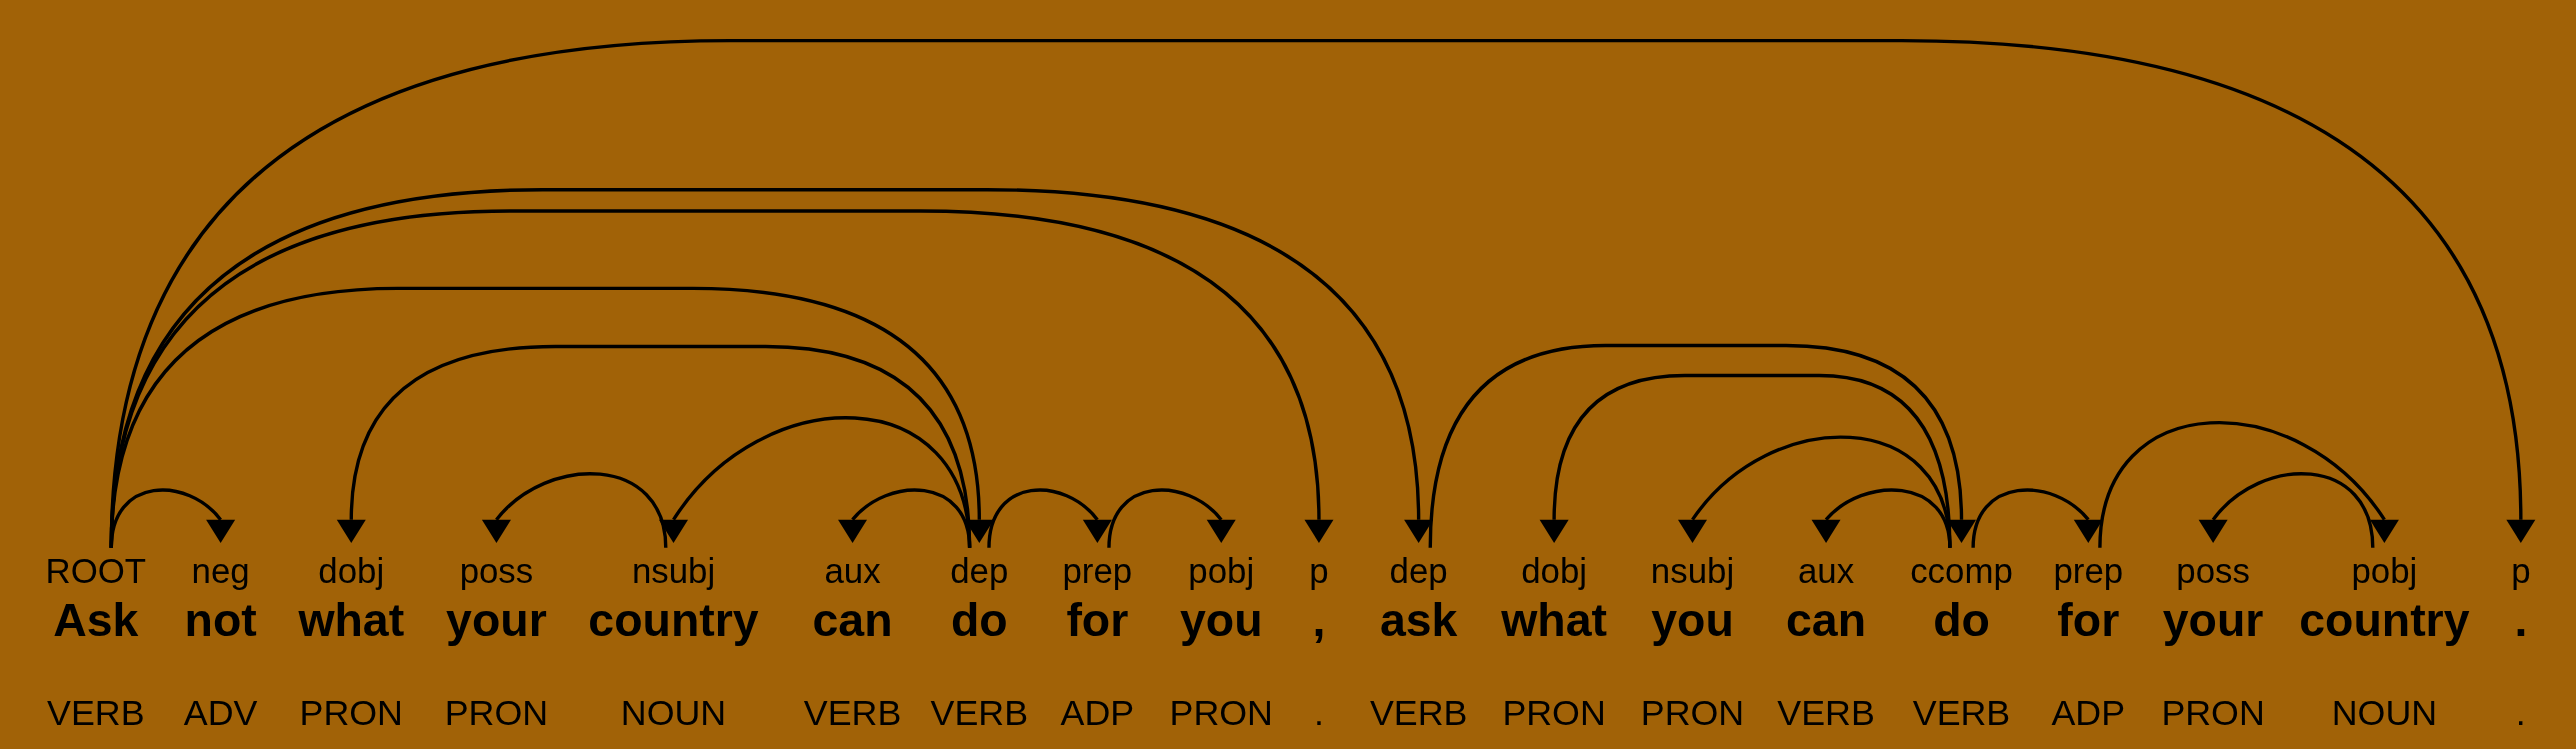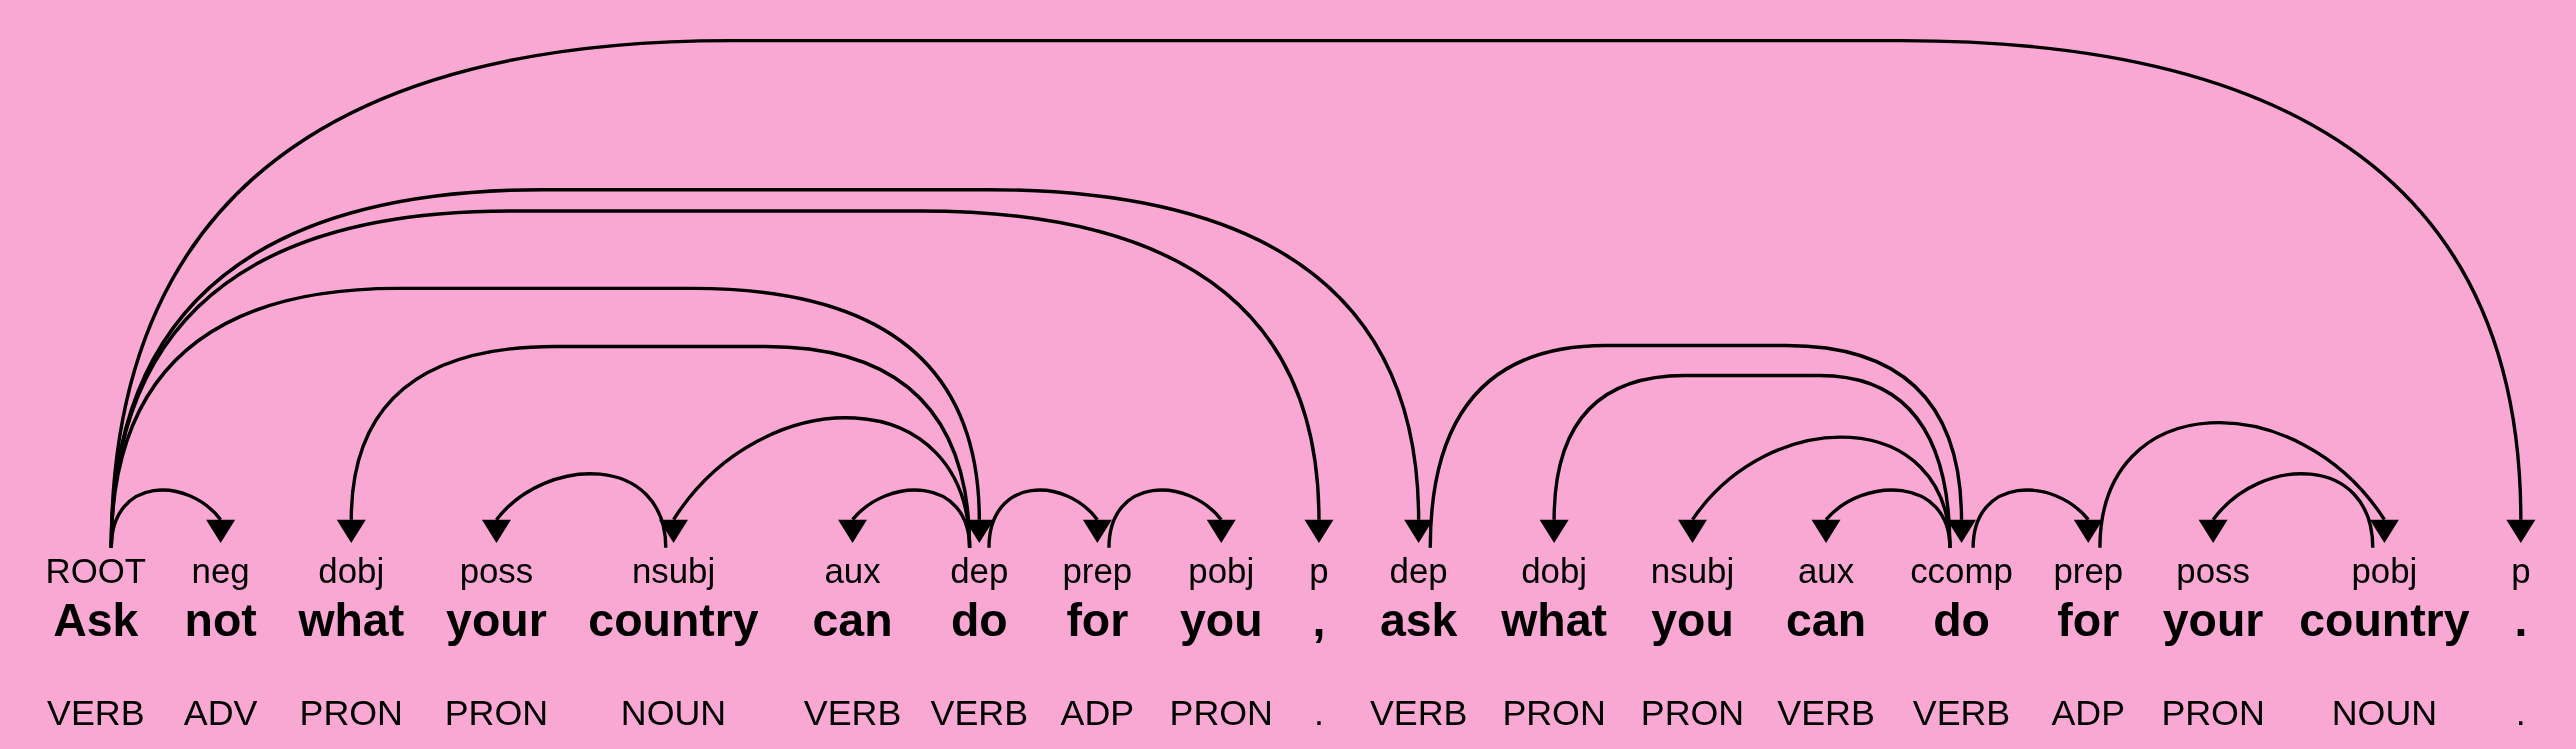--- a/index.html
+++ b/index.html
@@ -4,21 +4,21 @@
 <style>
   html, body {
     margin: 0;
     padding: 0;
     background: #ffffff;
   }
   #canvas-wrap {
     position: relative;
     width: 2576px;
     height: 750px;
-    background: #f9a8d4;
+    background: #a16207;
     overflow: hidden;
   }
   svg {
     display: block;
     font-family: "Liberation Sans", sans-serif;
   }
   .arc {
     fill: none;
     stroke-width: 3.5px;
     stroke-linecap: butt;

